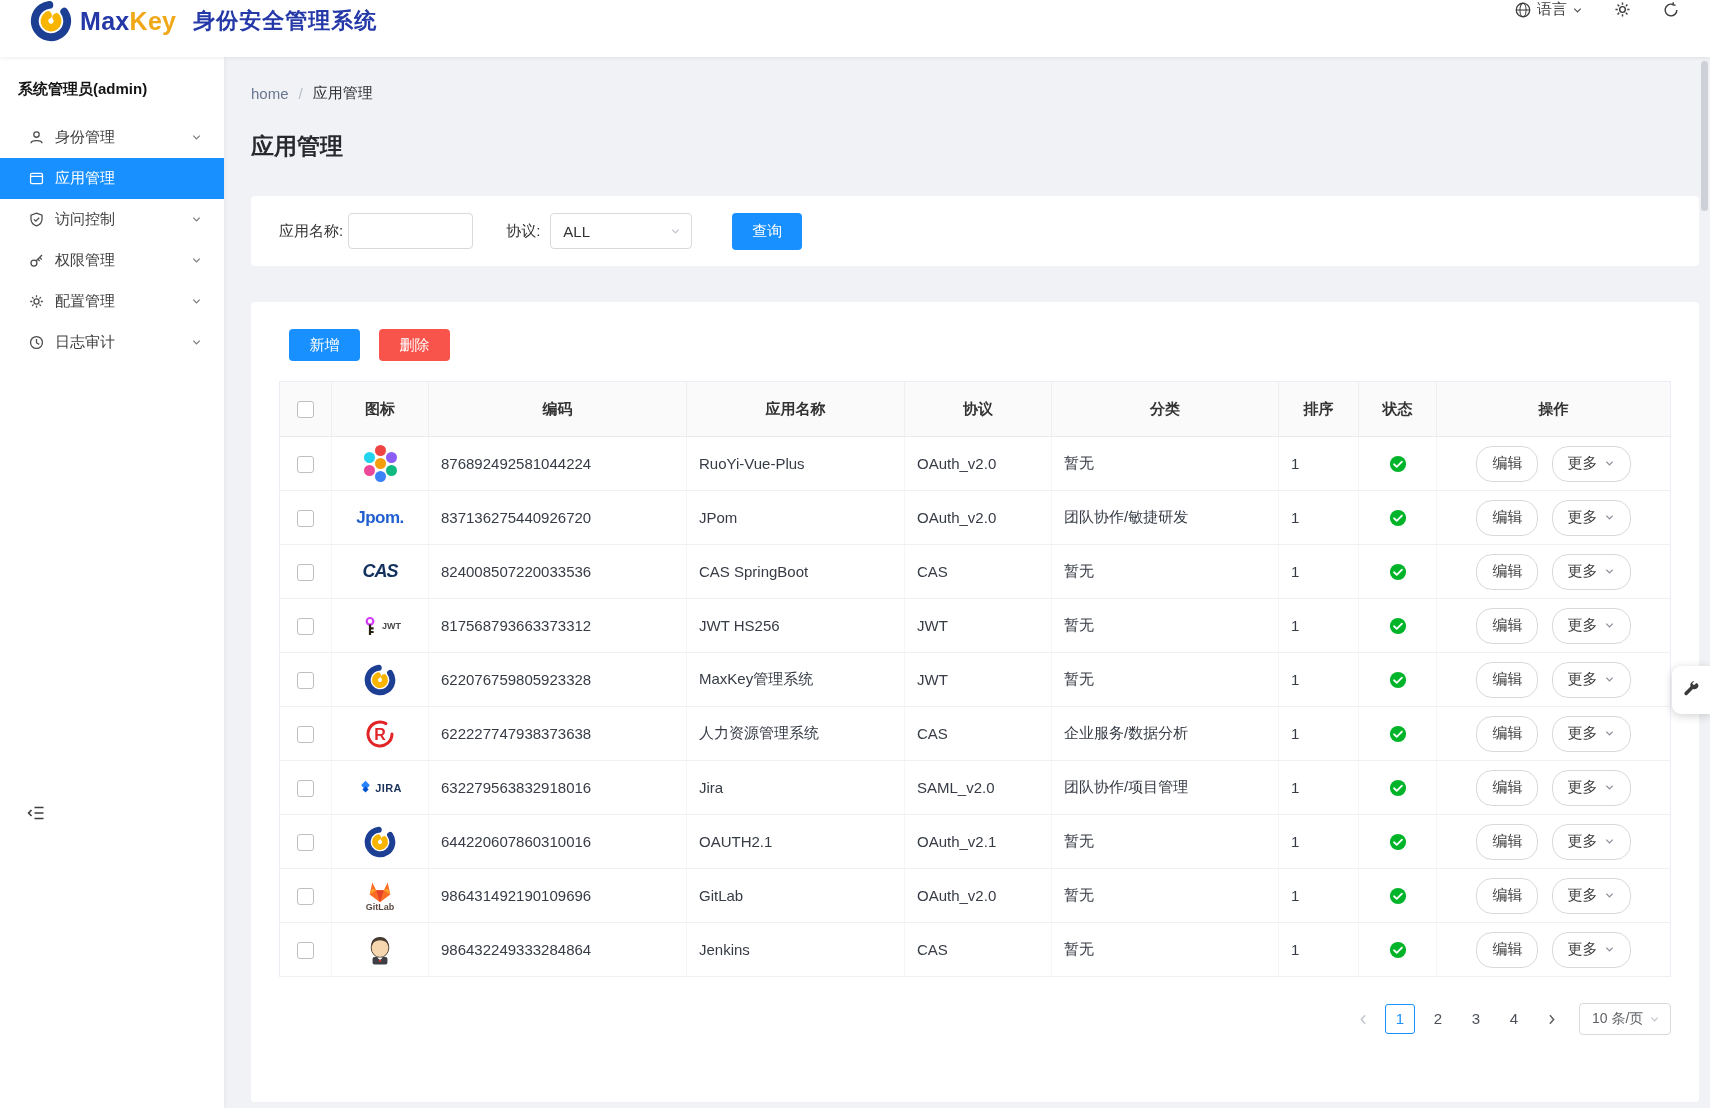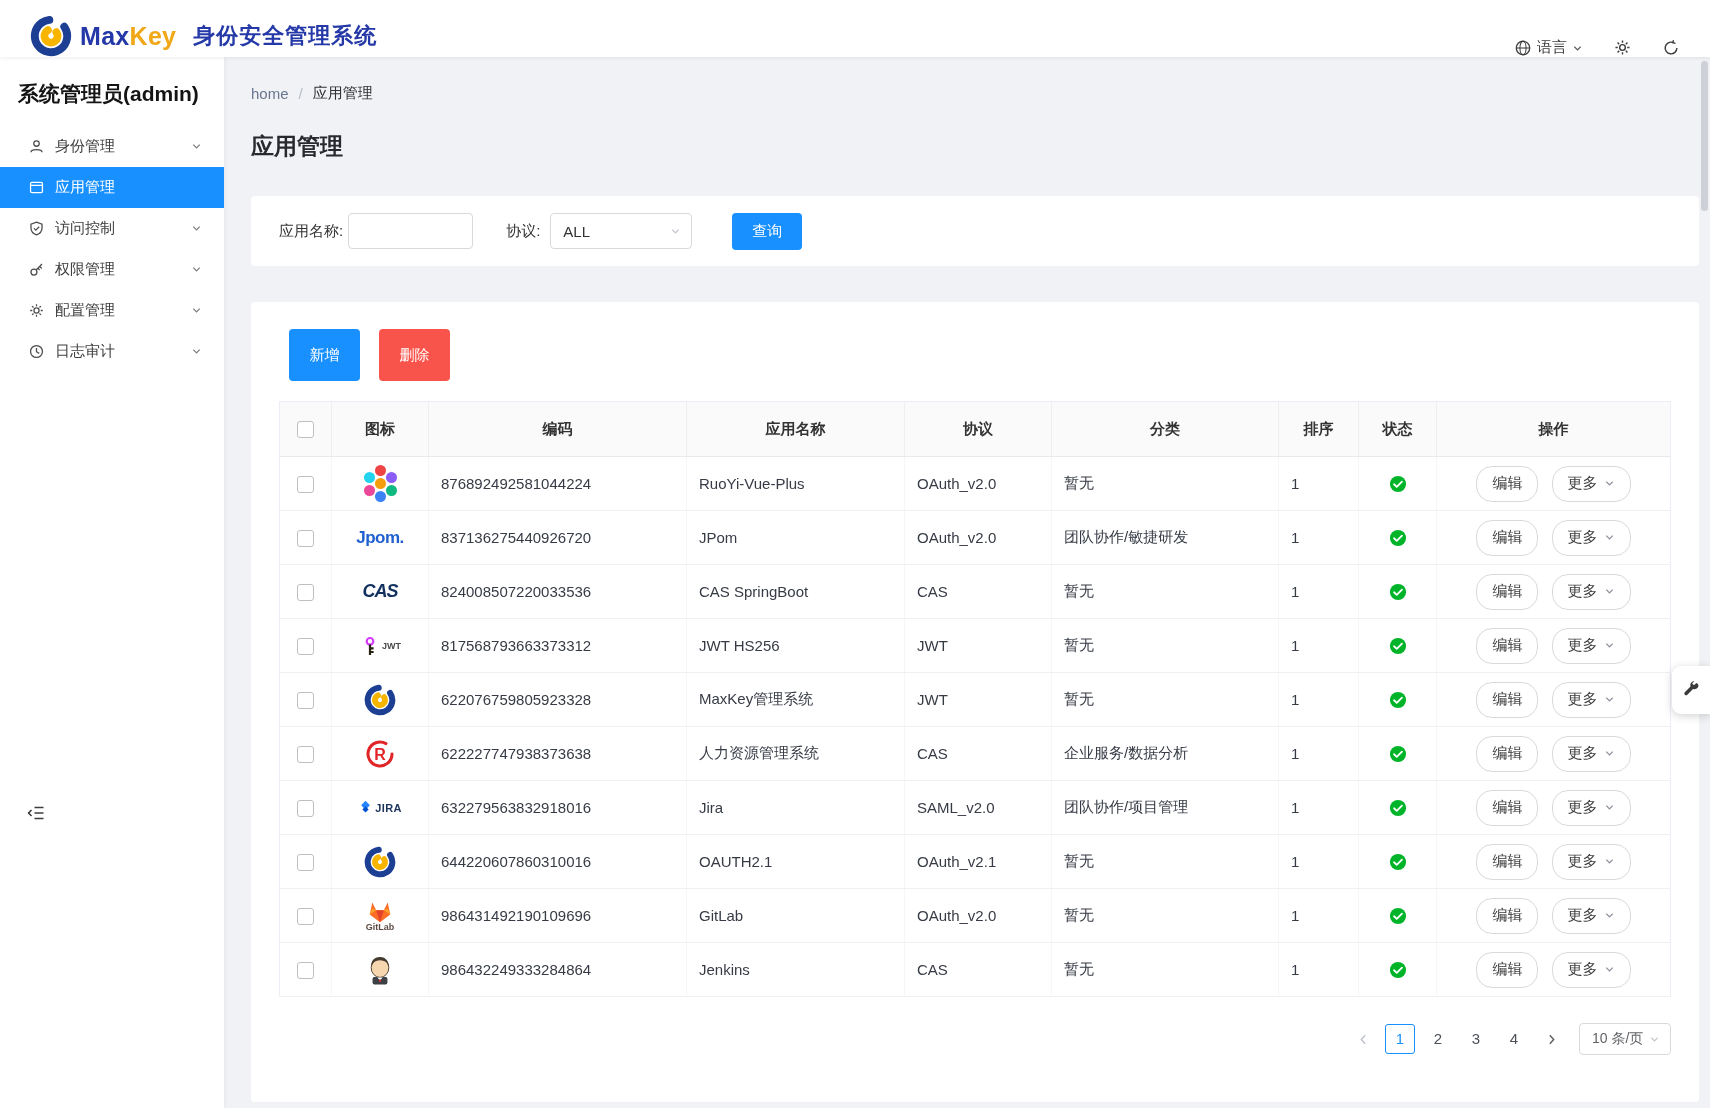--- a/index.html
+++ b/index.html
@@ -3,37 +3,37 @@
 <meta charset="utf-8">
 <style>
 *{margin:0;padding:0;box-sizing:border-box}
 body{width:1710px;height:1108px;position:relative;overflow:hidden;
   font-family:"Liberation Sans","DejaVu Sans",sans-serif;background:#f0f2f5;color:#333}
 svg{display:block}
 button{font-family:inherit}
 
 
 .top-header{position:absolute;top:0;left:0;right:0;height:57px;background:#fff;z-index:10;
-  display:flex;align-items:flex-end;justify-content:space-between;padding:0 30px;
+  display:flex;align-items:flex-start;justify-content:space-between;padding:0 30px;
   box-shadow:0 1px 4px rgba(0,21,41,.08)}
 .brand{display:flex;align-items:center;gap:8px}
 .logo-mk{width:42px;height:42px}
 .brand-text{font-size:25px;font-weight:bold;letter-spacing:.3px;display:flex}
 .brand-max{color:var(--brand-blue,#2438a8)}
 .brand-key{color:var(--brand-gold,#f0a818)}
 .brand-title{font-size:22px;font-weight:bold;color:var(--brand-blue,#2438a8);margin-left:9px;letter-spacing:1px}
 .header-actions{display:flex;align-items:center;gap:30px;color:#3d3d3d}
 .lang{display:flex;align-items:center;gap:5px;font-size:15px;cursor:pointer}
 .lang .chev{color:#555;display:inline-flex;margin-top:2px}
 .hicon{display:inline-flex;cursor:pointer;color:#3d3d3d}
 
 
 .sidebar{position:absolute;top:57px;left:0;bottom:0;width:224px;background:#fff;
   box-shadow:1px 0 4px rgba(0,0,0,.05);z-index:5}
-.side-user{font-size:21px;font-weight:bold;color:#141414;padding:23px 18px 18px}
+.side-user{font-size:15px;font-weight:bold;color:#141414;padding:23px 18px 18px}
 .menu-item{display:flex;align-items:center;height:41px;padding:0 22px 0 28px;gap:10px;
   font-size:15px;color:#3d3d3d;cursor:pointer}
 .menu-item .mi-icon{display:inline-flex;color:#4c4c4c}
 .menu-item .mi-label{flex:0 0 auto}
 .menu-item .mi-chev{margin-left:auto;color:#7c7c7c;display:inline-flex}
 .menu-item.active{background:var(--primary,#1890ff);color:#fff}
 .menu-item.active .mi-icon{color:#fff}
 .collapse-btn{position:absolute;left:26px;top:746px;color:#3d3d3d;cursor:pointer}
 
 
@@ -55,21 +55,21 @@
 .f-proto-label{margin-left:33px}
 .f-sel{width:142px;margin-left:10px}
 .btn{border:none;border-radius:4px;font-size:15px;cursor:pointer;
   display:inline-flex;align-items:center;justify-content:center}
 .btn-primary{background:var(--primary,#1890ff);color:#fff;height:37px;padding:0 20px}
 .btn-danger{background:var(--danger,#f9544b);color:#fff;height:37px;padding:0 20px}
 .f-search{margin-left:40px}
 
 .table-card{margin-top:36px;height:800px;padding:27px 28px 0}
 .toolbar{display:flex;gap:19px;padding-left:10px}
-.toolbar .btn{height:52px;width:71px;padding:4px}
+.toolbar .btn{height:32px;width:71px;padding:4px}
 
 
 .apps-table{width:100%;margin-top:20px;border-collapse:collapse;table-layout:fixed;
   border:1px solid #ebeef5;font-size:15px;color:#363b45}
 .apps-table th{height:55px;background:#fafafa;font-weight:600;color:#333;text-align:center;
   border-bottom:1px solid #e8eaee;border-right:1px solid #efefef;padding:0 8px}
 .apps-table td{height:54px;border-bottom:1px solid #f0f0f0;border-right:1px solid #f5f6f7;padding:0 12px}
 .apps-table th:last-child,.apps-table td:last-child{border-right:none}
 .ta-c{text-align:center}
 .checkbox{display:inline-block;width:17px;height:17px;background:#fff;border:1.5px solid #bfbfbf;

